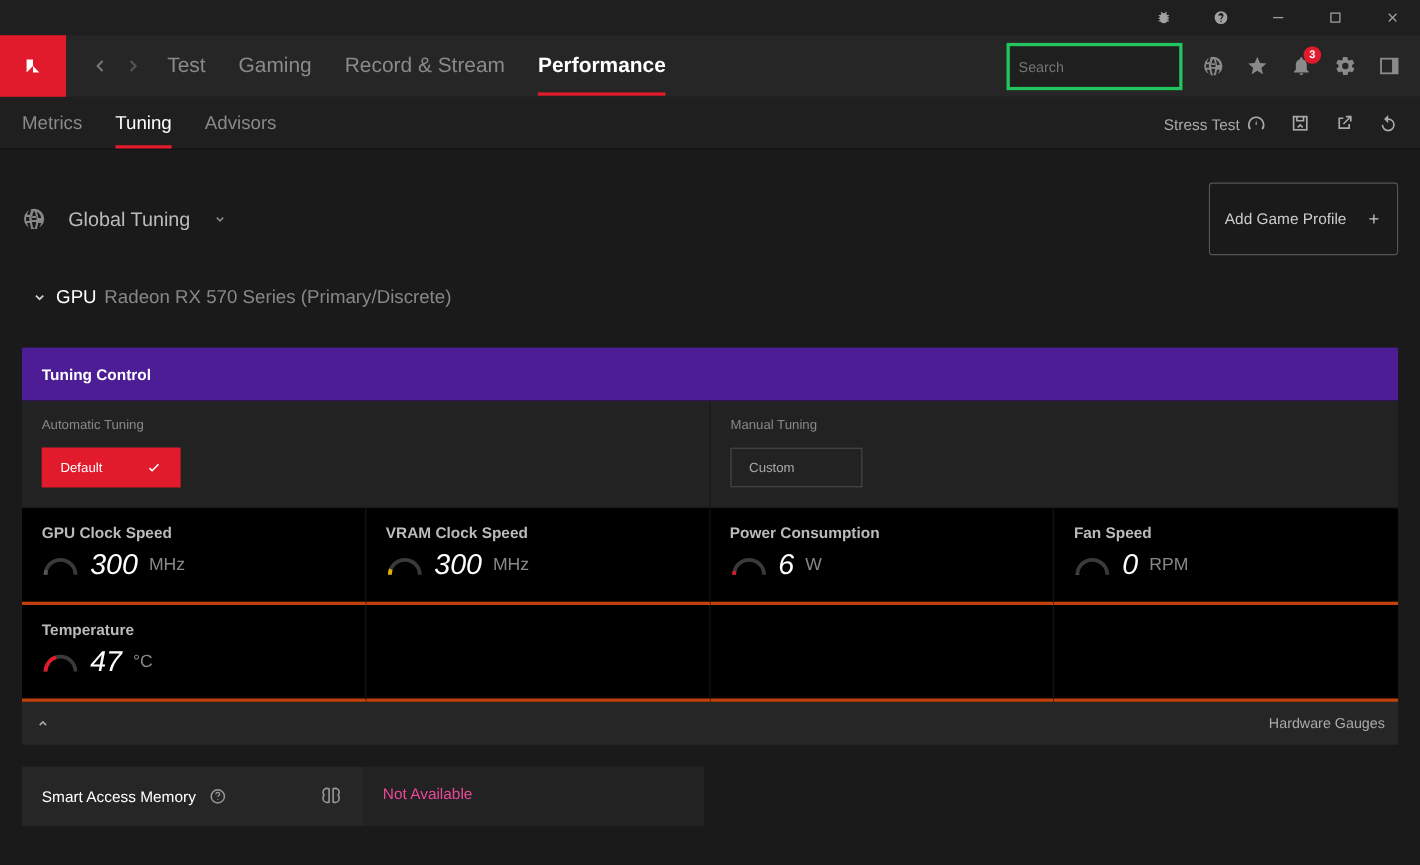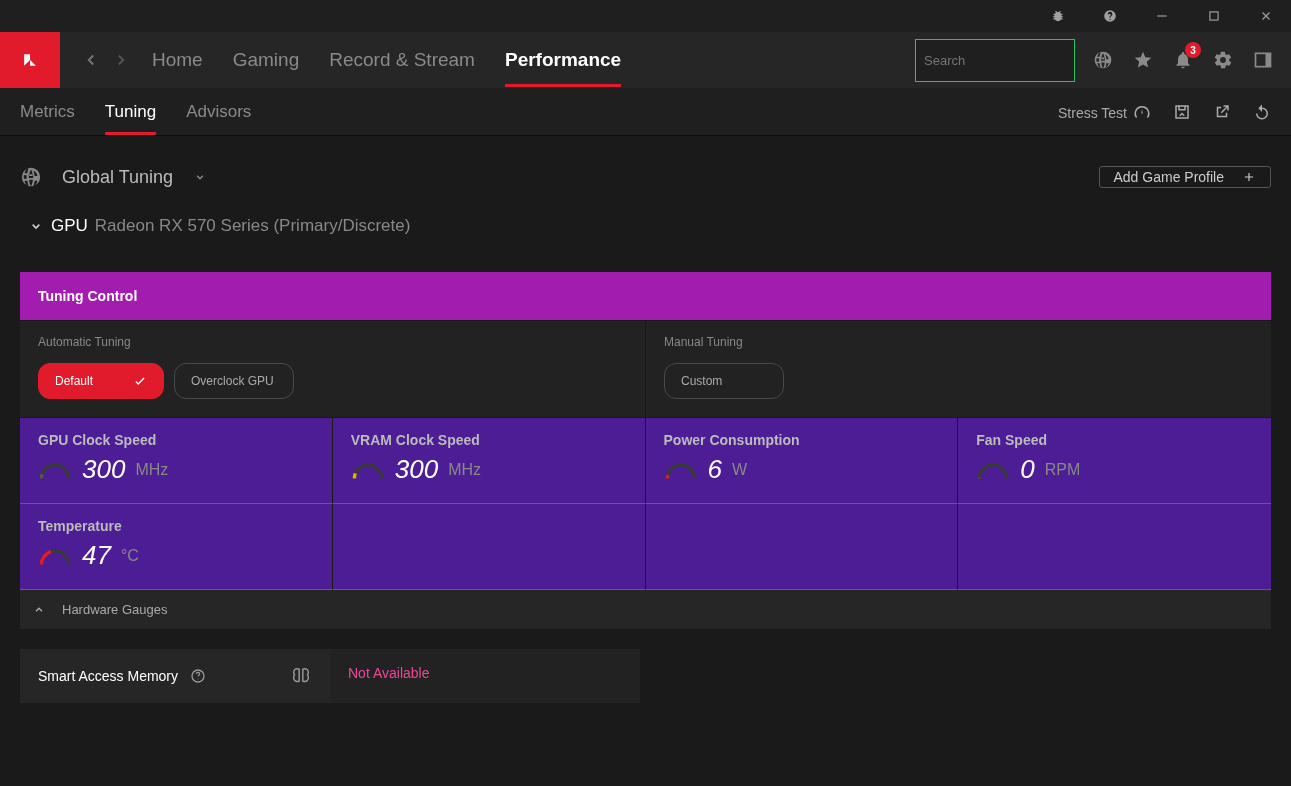--- a/index.html
+++ b/index.html
@@ -56,21 +56,21 @@
     position: absolute;
     left: 0; right: 0; bottom: -2px;
     height: 3px;
     background: #e21b2c;
   }
   .header-spacer { flex: 1; }
   .search-box {
     width: 160px;
     height: 43px;
     background: #1f1f1f;
-    border: 1px solid #22c55e;
+    border: 3px solid #22c55e;
     display: flex;
     align-items: center;
     padding: 0 8px;
     gap: 6px;
   }
   .search-box input {
     flex: 1;
     background: transparent;
     border: none;
     color: #999;
@@ -124,21 +124,21 @@
     justify-content: space-between;
     margin-bottom: 28px;
     text-align: center;
   }
   .tuning-left { display: flex; align-items: center; gap: 20px; }
   .globe-icon { width: 22px; height: 22px; fill: #888; }
   .tuning-label { font-size: 18px; color: #bbb; }
   .chevron-down { width: 14px; height: 14px; fill: #888; }
   .add-profile-btn {
     border: 1px solid #555;
-    padding: 2px 14px;
+    padding: 24px 14px;
     font-size: 14px;
     color: #ccc;
     cursor: pointer;
     display: flex;
     align-items: center;
     gap: 18px;
     border-radius: 3px;
   }
 
   .gpu-row {
@@ -153,38 +153,38 @@
   .gpu-label { color: #fff; font-size: 17px; font-weight: 500; }
   .gpu-name { color: #888; font-size: 17px; }
 
   .panel { background: #222; border-radius: 2px; margin-bottom: 20px; }
   .panel-header {
     padding: 16px 18px;
     font-size: 14px;
     color: #fff;
     font-weight: 600;
     border-bottom: 1px solid #181818;
-    background: #a21caf;
+    background: #4c1d95;
   }
   .tuning-cols {
     display: flex;
     border-bottom: 1px solid #181818;
   }
   .tuning-col {
     flex: 1;
     padding: 14px 18px 18px;
   }
   .tuning-col:first-child { border-right: 1px solid #181818; }
   .tuning-col-title { font-size: 12px; color: #888; margin-bottom: 14px; }
   .tuning-buttons { display: flex; gap: 10px; }
   .tuning-btn {
     padding: 10px 16px;
     font-size: 12px;
     border: 1px solid #4a4a4a;
-    border-radius: 12px;
+    border-radius: 0;
     cursor: pointer;
     color: #aaa;
     display: flex;
     align-items: center;
     gap: 40px;
     min-width: 120px;
   }
   .tuning-btn.selected {
     background: #e21b2c;
     color: #fff;
@@ -192,34 +192,34 @@
     justify-content: space-between;
   }
 
   .gauges {
     display: grid;
     grid-template-columns: repeat(4, 1fr);
   }
   .gauge-cell {
     padding: 14px 18px 18px;
     border-right: 1px solid #181818;
-    border-bottom: 1px solid #c2410c;
+    border-bottom: 3px solid #c2410c;
     min-height: 84px;
-    background: #4c1d95;
+    background: #000000;
   }
   .gauge-cell:nth-child(4n) { border-right: none; }
   .gauge-title { font-size: 14px; color: #bbb; font-weight:600; margin-bottom: 6px; }
   .gauge-value-row { display: flex; align-items: center; gap: 10px; }
   .gauge-arc { width: 34px; height: 22px; }
   .gauge-value { font-size: 26px; color: #fff; font-weight: 400; font-style: italic; }
   .gauge-unit { font-size: 16px; color: #888; }
 
   .gauges-footer {
     display: flex;
-    justify-content: flex-start;
+    justify-content: space-between;
     align-items: center;
     gap: 16px;
     padding: 12px;
     font-size: 13px;
     color: #aaa;
     cursor: pointer;
     background: #262626;
   }
 
   .sam-row { display: flex; }
@@ -284,21 +284,21 @@
   </div>
   <div class="nav-arrows">
     <svg class="nav-arrow" viewBox="0 0 24 24">
         <path d="M15 18l-6-6 6-6" stroke="#777" stroke-width="2.5" fill="none"></path>
       </svg>
     <svg class="nav-arrow" viewBox="0 0 24 24">
         <path d="M9 18l6-6-6-6" stroke="#555" stroke-width="2.5" fill="none"></path>
       </svg>
   </div>
   <div class="main-tabs">
-    <div class="main-tab">Home</div>
+    <div class="main-tab">Test</div>
     <div class="main-tab">Gaming</div>
     <div class="main-tab">Record &amp; Stream</div>
     <div class="main-tab active">Performance</div>
   </div>
   <div class="header-spacer"></div>
   <div class="search-box">
     <input placeholder="Search" style="">
     <svg width="16" height="16" viewBox="0 0 24 24">
         <path fill="#888" d="M15.5 14h-.79l-.28-.27a6.5 6.5 0 1 0-.7.7l.27.28v.79l5 4.99L20.49 19l-4.99-5zm-6 0a4.5 4.5 0 1 1 0-9 4.5 4.5 0 0 1 0 9z"></path>
       </svg>
@@ -400,23 +400,20 @@
     <div class="tuning-cols">
       <div class="tuning-col">
         <div class="tuning-col-title">Automatic Tuning</div>
         <div class="tuning-buttons">
           <div class="tuning-btn selected">
             <span>Default</span>
             <svg width="14" height="14" viewBox="0 0 24 24">
                 <path d="M5 13l4 4L19 7" stroke="#fff" stroke-width="2.5" fill="none"></path>
               </svg>
           </div>
-          <div class="tuning-btn">
-            <span>Overclock GPU</span>
-          </div>
         </div>
       </div>
       <div class="tuning-col">
         <div class="tuning-col-title">Manual Tuning</div>
         <div class="tuning-buttons">
           <div class="tuning-btn">
             <span>Custom</span>
           </div>
         </div>
       </div>

